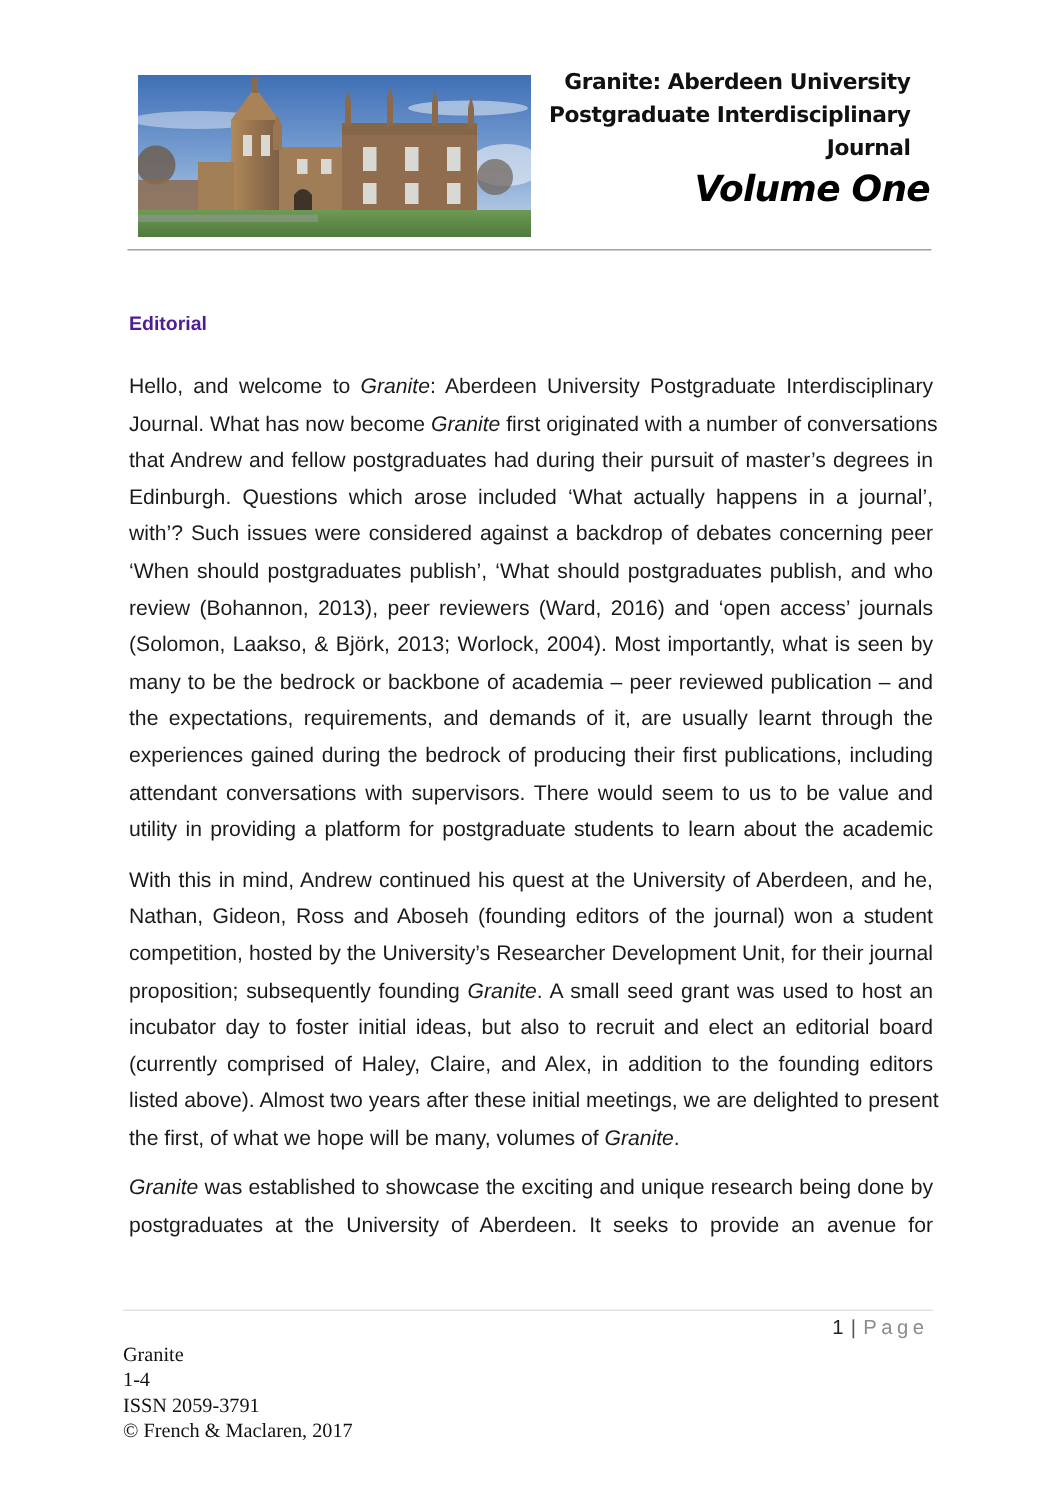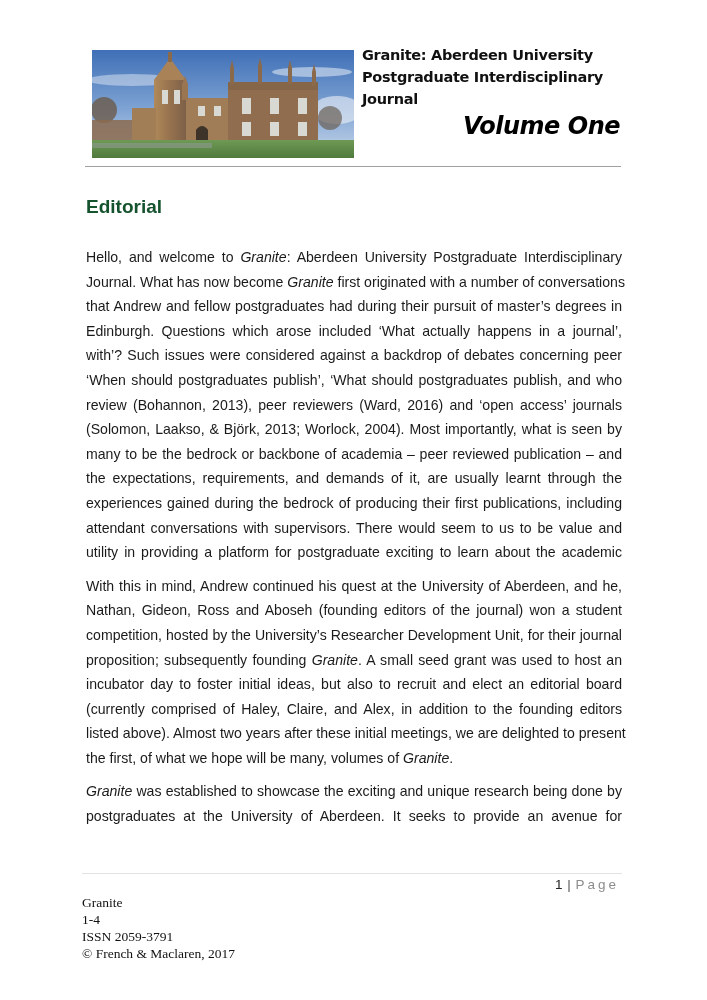--- a/index.html
+++ b/index.html
@@ -6,39 +6,39 @@
     body { width: 707px; height: 1000px; position: relative; overflow: hidden; }
     .page { position: absolute; left: 0; top: 0; width: 707px; height: 1000px; background: #fff; }
 
     
     .header-image {
       position: absolute; left: 92px; top: 50px; width: 262px; height: 108px;
       overflow: hidden;
     }
     .header-image svg { display: block; width: 100%; height: 100%; }
     .header-title {
-      position: absolute; left: 362px; top: 44px; width: 258px;
-      text-align: left; font-family: "DejaVu Sans", sans-serif; font-weight: bold;
+      position: absolute; left: 349px; top: 44px; width: 258px;
+      text-align: right; font-family: "DejaVu Sans", sans-serif; font-weight: bold;
       color: #111; font-size: 14.5px; line-height: 22px; letter-spacing: -0.3px;
     }
     .header-title .line { display: block; white-space: nowrap; }
     .header-volume {
       position: absolute; left: 362px; top: 112px; width: 258px; text-align: right;
       font-family: "DejaVu Sans", sans-serif; font-weight: bold; font-style: italic;
       font-size: 24px; color: #000; letter-spacing: -0.5px;
     }
     .header-rule {
       position: absolute; left: 85px; top: 166px; width: 536px; height: 0;
       border-top: 1.5px solid #a0a0a0;
     }
 
     
     .editorial-heading {
-      position: absolute; left: 86px; top: 196px;
-      font-family: "Liberation Sans", sans-serif; font-weight: bold; font-size: 19px; color: #14532d;
+      position: absolute; left: 86px; top: 208px;
+      font-family: "Liberation Sans", sans-serif; font-weight: bold; font-size: 13px; color: #4c1d95;
     }
 
     
     .body-text {
       position: absolute; left: 86px; top: 245px; width: 536px;
       font-family: "Liberation Sans", sans-serif; font-size: 14.1px; color: #1a1a1a;
     }
     .body-text p { margin: 0 0 9px 0; line-height: 24.6px; }
     .body-text .jline { display: block; text-align: justify; text-align-last: justify; height: 24.6px; white-space: nowrap; }
     .body-text .jline.last { text-align-last: left; }
@@ -151,21 +151,21 @@
         <span class="jline"><span>that Andrew and fellow postgraduates had during their pursuit of master’s degrees in</span></span>
         <span class="jline"><span>Edinburgh. Questions which arose included ‘What actually happens in a journal’,</span></span>
         <span class="jline"><span>with’? Such issues were considered against a backdrop of debates concerning peer</span></span>
         <span class="jline"><span>‘When should postgraduates publish’, ‘What should postgraduates publish, and who</span></span>
         <span class="jline"><span>review (Bohannon, 2013), peer reviewers (Ward, 2016) and ‘open access’ journals</span></span>
         <span class="jline"><span>(Solomon, Laakso, &amp; Björk, 2013; Worlock, 2004). Most importantly, what is seen by</span></span>
         <span class="jline"><span>many to be the bedrock or backbone of academia – peer reviewed publication – and</span></span>
         <span class="jline"><span>the expectations, requirements, and demands of it, are usually learnt through the</span></span>
         <span class="jline"><span>experiences gained during the bedrock of producing their first publications, including</span></span>
         <span class="jline"><span>attendant conversations with supervisors. There would seem to us to be value and</span></span>
-        <span class="jline"><span>utility in providing a platform for postgraduate exciting to learn about the academic</span></span>
+        <span class="jline"><span>utility in providing a platform for postgraduate students to learn about the academic</span></span>
       </p>
       <p>
         <span class="jline"><span>With this in mind, Andrew continued his quest at the University of Aberdeen, and he,</span></span>
         <span class="jline"><span>Nathan, Gideon, Ross and Aboseh (founding editors of the journal) won a student</span></span>
         <span class="jline"><span>competition, hosted by the University’s Researcher Development Unit, for their journal</span></span>
         <span class="jline"><span>proposition; subsequently founding </span><em>Granite</em><span>. A small seed grant was used to host an</span></span>
         <span class="jline"><span>incubator day to foster initial ideas, but also to recruit and elect an editorial board</span></span>
         <span class="jline"><span>(currently comprised of Haley, Claire, and Alex, in addition to the founding editors</span></span>
         <span class="jline"><span>listed above). Almost two years after these initial meetings, we are delighted to present</span></span>
         <span class="jline last"><span>the first, of what we hope will be many, volumes of </span><em>Granite</em><span>.</span></span>

